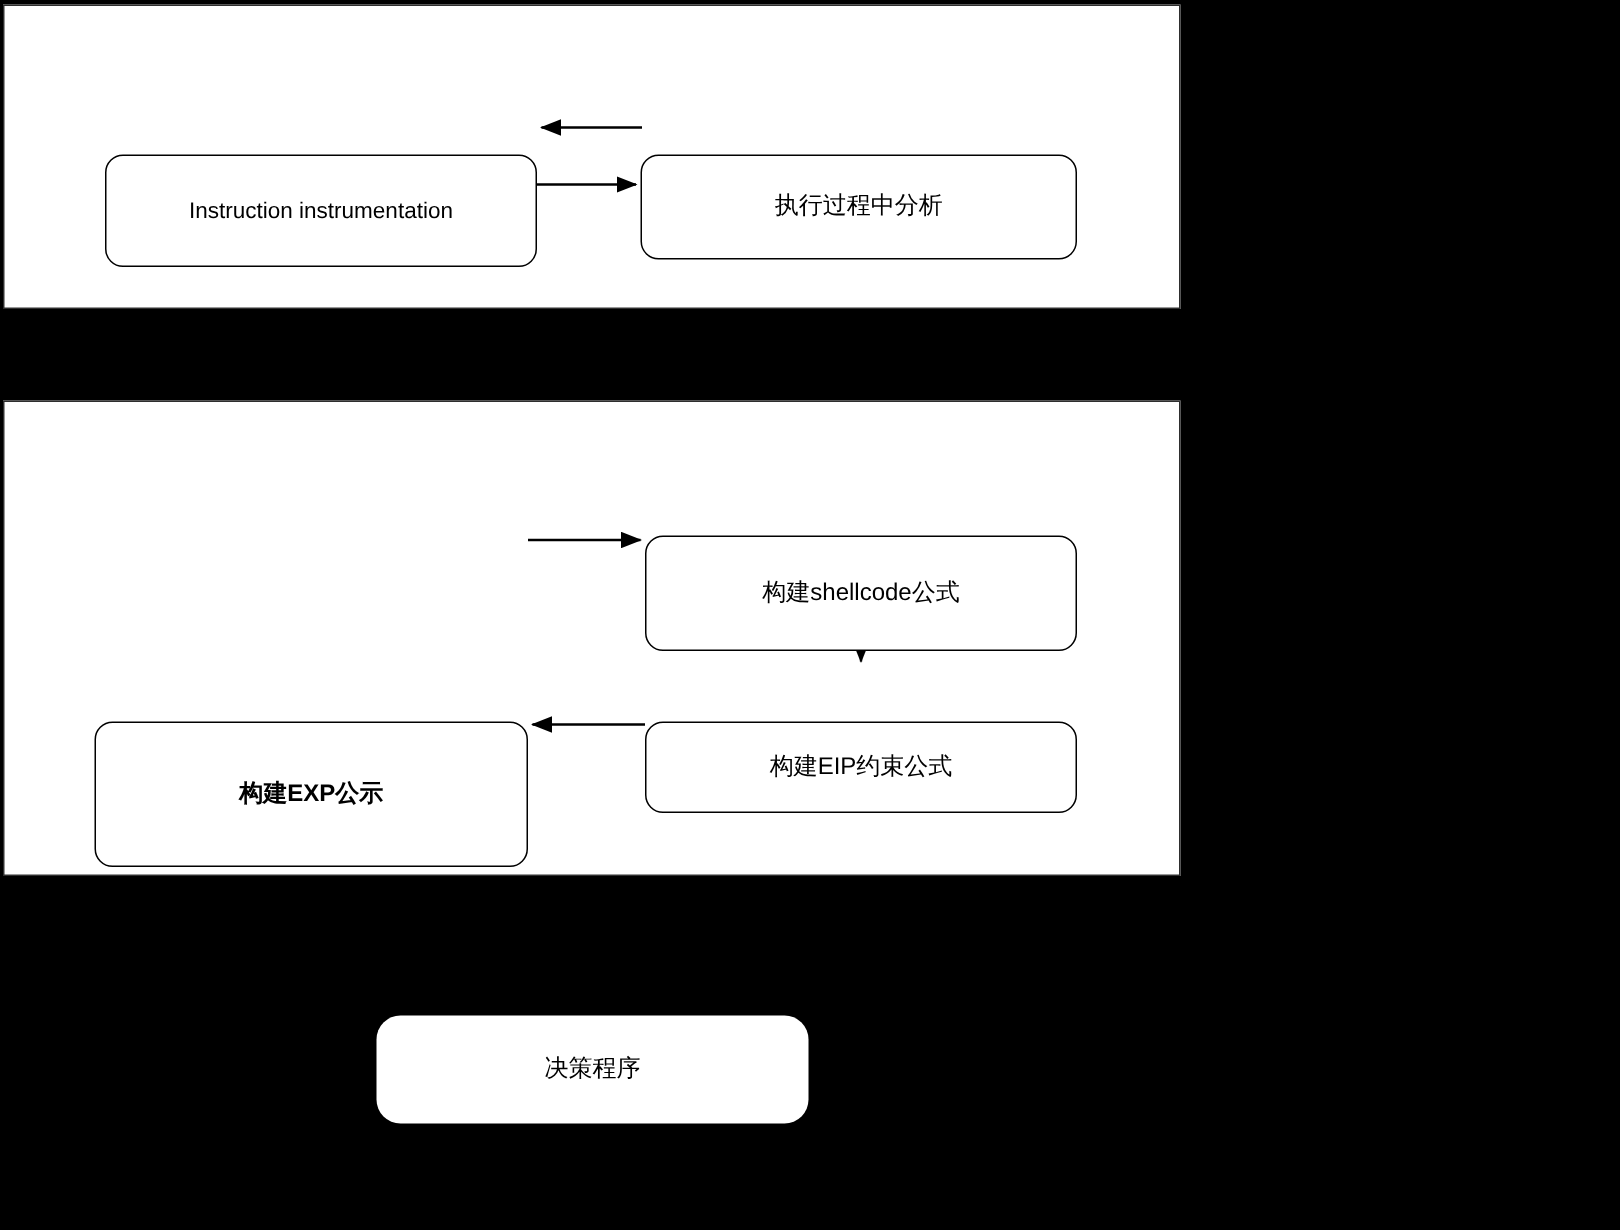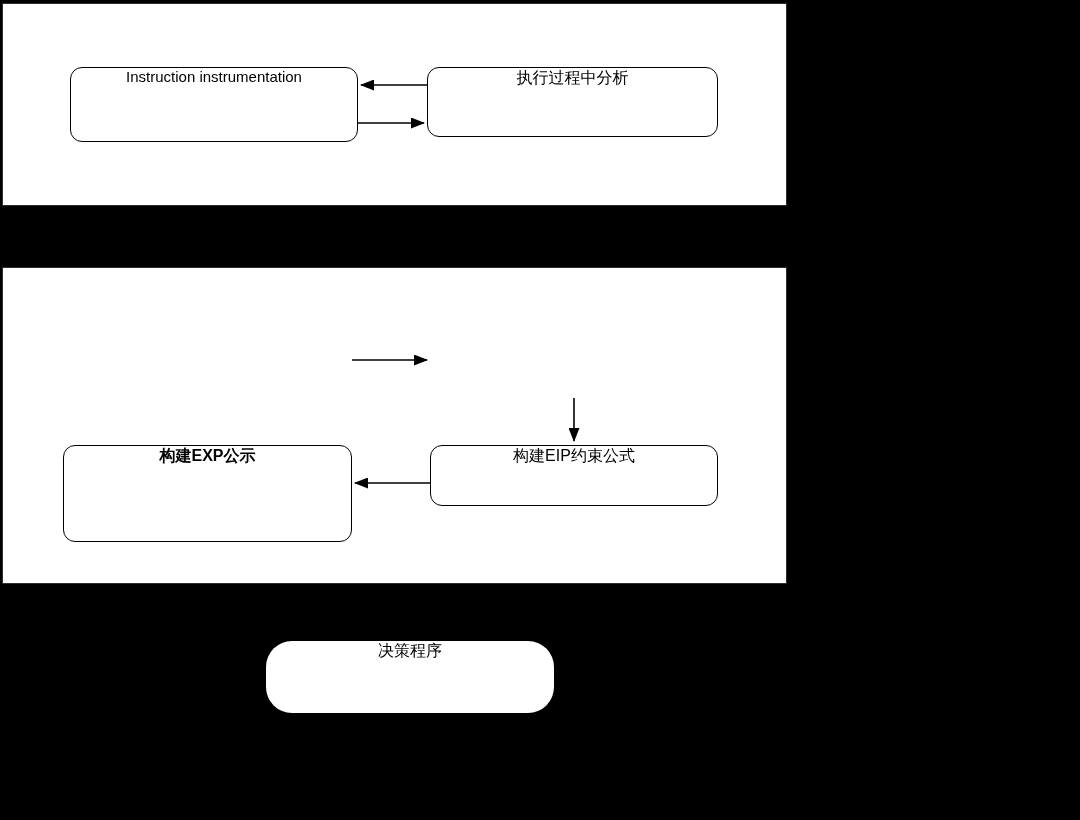--- a/index.html
+++ b/index.html
@@ -24,32 +24,34 @@
   }
   #panel-top { left: 2px; top: 3px; width: 785px; height: 203px; }
   #panel-middle { left: 2px; top: 267px; width: 785px; height: 317px; }
   .node {
     position: absolute;
     box-sizing: border-box;
     background: #ffffff;
     border: 1.6px solid #000000;
     border-radius: 12px;
     display: flex;
+    align-items: center;
     justify-content: center;
     text-align: center;
     font-size: 16px;
     line-height: 1.2;
+    margin-top: 36px;
   }
   #node-instruction     { left: 70px;  top: 67px;  width: 288px; height: 75px; font-size: 15px; }
   #node-execution       { left: 427px; top: 67px;  width: 291px; height: 70px; }
   #node-vuln-type       { left: 63px;  top: 321px; width: 289px; height: 77px; }
   #node-shellcode       { left: 430px; top: 321px; width: 288px; height: 77px; }
   #node-exp             { left: 63px;  top: 445px; width: 289px; height: 97px; font-weight: bold; }
   #node-eip             { left: 430px; top: 445px; width: 288px; height: 61px; }
-  #node-decision        { left: 266px; top: 641px; width: 288px; height: 72px; border: none; border-radius: 26px; }
+  #node-decision        { left: 251px; top: 641px; width: 288px; height: 72px; border: none; border-radius: 16px; }
   .edges-layer {
     position: absolute;
     left: 0; top: 0;
     width: 1080px;
     height: 820px;
     pointer-events: none;
   }
   .edge {
     stroke: #000000;
     stroke-width: 1.6;
@@ -79,20 +81,23 @@
 
   <div class="node" id="node-instruction">
     <span>Instruction instrumentation</span>
   </div>
 
   <div class="node" id="node-execution">
     <span>执行过程中分析</span>
   </div>
 
 
+  <div class="node" id="node-shellcode">
+    <span>构建shellcode公式</span>
+  </div>
 
   <div class="node" id="node-exp">
     <span>构建EXP公示</span>
   </div>
 
   <div class="node" id="node-eip">
     <span>构建EIP约束公式</span>
   </div>
 
   <div class="node" id="node-decision">

